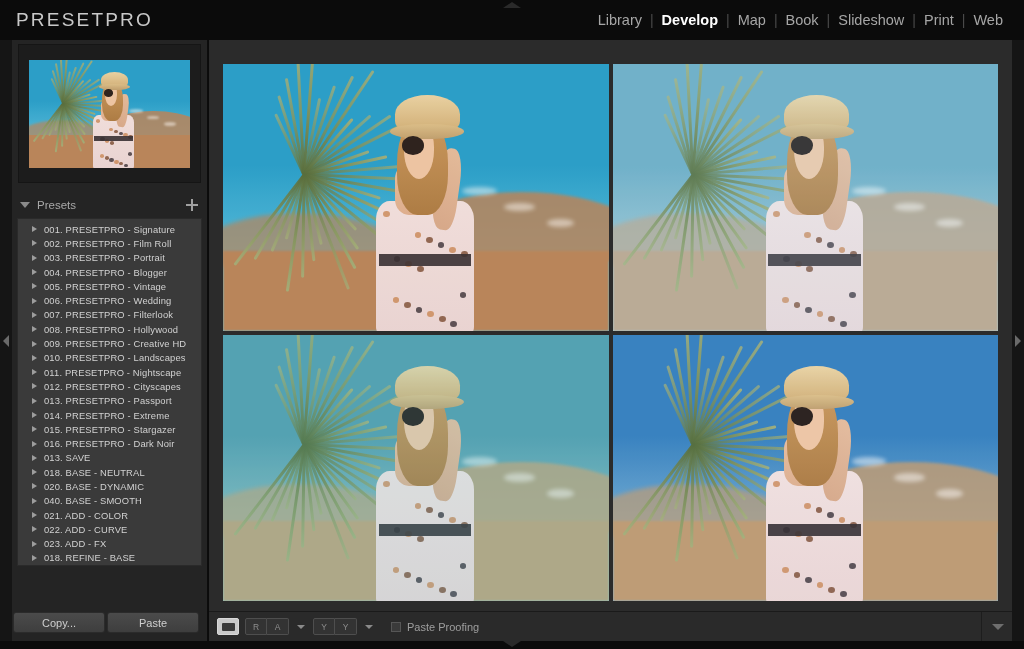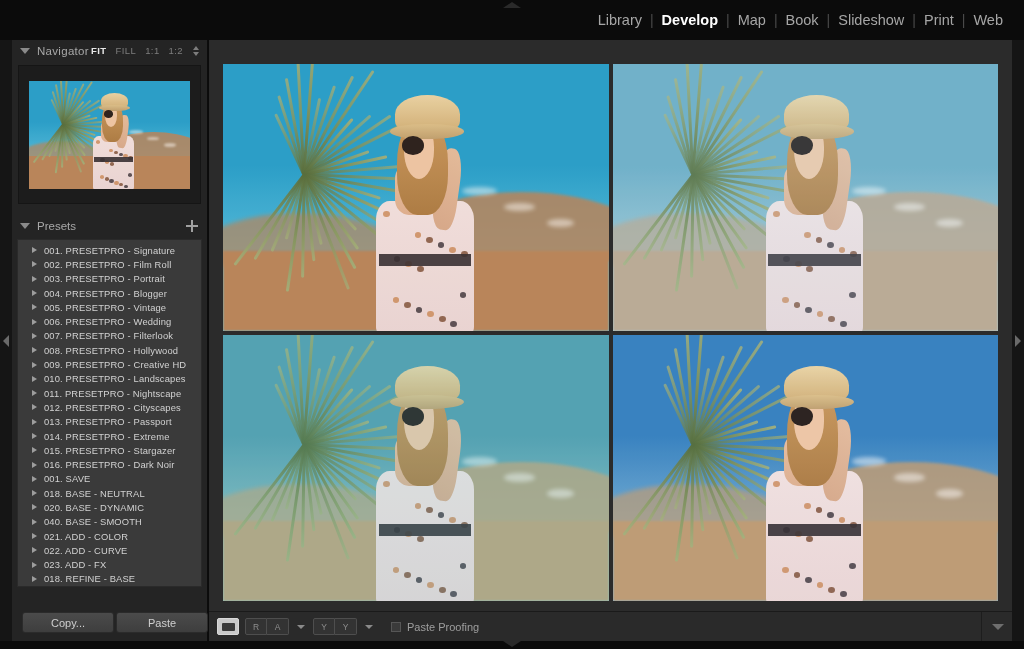--- a/index.html
+++ b/index.html
@@ -207,21 +207,21 @@
     width: 0; height: 0;
     border-top: 3.5px solid transparent;
     border-bottom: 3.5px solid transparent;
     border-left: 5px solid #9d9d9d;
     margin-right: 7px;
     flex: 0 0 auto;
   }
 
   
   .cp-row {
-    position: absolute; left: 10px; bottom: 8px;
+    position: absolute; left: 1px; bottom: 8px;
     width: 186px;
     display: flex; gap: 2px;
   }
   .cp-btn {
     flex: 1;
     height: 21px;
     background: linear-gradient(#4b4b4b, #3e3e3e);
     border: 1px solid #2b2b2b;
     border-radius: 3px;
     color: #cfcfcf;
@@ -333,20 +333,21 @@
     border-top: 6px solid #6e6e6e;
     cursor: pointer;
   }
 </style>
 </head>
 <body>
 
 <div id="app">
 
   <div class="topbar">
+    <div class="brand">PRESETPRO</div>
     <div class="modules">
         <span class="mod">Library</span>
         <span class="sep">|</span>
         <span class="mod active">Develop</span>
         <span class="sep">|</span>
         <span class="mod">Map</span>
         <span class="sep">|</span>
         <span class="mod">Book</span>
         <span class="sep">|</span>
         <span class="mod">Slideshow</span>
@@ -362,34 +363,20 @@
   <div class="edge-left">
     <div class="tri"></div>
   </div>
 
   <div class="edge-right">
     <div class="tri"></div>
   </div>
 
   <div class="leftpanel">
 
-    <div class="panel-head">
-      <div class="disclose"></div>
-      <div class="title">Navigator</div>
-      <div class="zoomlevels">
-          <span class="zl active">FIT</span>
-          <span class="zl">FILL</span>
-          <span class="zl">1:1</span>
-          <span class="zl">1:2</span>
-          <span class="stepper">
-            <i class="up"></i>
-            <i class="dn"></i>
-          </span>
-        </div>
-    </div>
 
     <div class="navbox">
       <div class="navthumb" id="navthumb">
           <div class="photo">
             <div class="sky" style="background: linear-gradient(rgb(31, 159, 208) 0%, rgb(31, 159, 208) 38%, rgb(84, 194, 228) 78%, rgb(84, 194, 228) 100%);"></div>
             <div class="hill" style="left: 40%; bottom: 26%; width: 75%; height: 26%; background: rgb(181, 132, 92); opacity: 0.85; filter: blur(0.72px);"></div>
             <div class="hill" style="left: -10%; bottom: 24%; width: 60%; height: 20%; background: rgb(181, 132, 92); opacity: 0.7; filter: blur(0.9px);"></div>
             <div class="ground" style="background: linear-gradient(rgb(181, 132, 92), rgb(181, 132, 92)); filter: blur(0.54px); height: 30%;"></div>
             <div style="position: absolute; border-radius: 50%; background: rgba(255, 255, 255, 0.5); filter: blur(0.9px); left: 62%; top: 46%; width: 9%; height: 3.2%;"></div>
             <div style="position: absolute; border-radius: 50%; background: rgba(255, 255, 255, 0.5); filter: blur(0.9px); left: 73%; top: 52%; width: 8%; height: 3.2%;"></div>
@@ -528,21 +515,21 @@
         <div class="preset-row">
           <span class="caret"></span>
           <span>015. PRESETPRO - Stargazer</span>
         </div>
         <div class="preset-row">
           <span class="caret"></span>
           <span>016. PRESETPRO - Dark Noir</span>
         </div>
         <div class="preset-row">
           <span class="caret"></span>
-          <span>001. SAVE</span>
+          <span>013. SAVE</span>
         </div>
         <div class="preset-row">
           <span class="caret"></span>
           <span>018. BASE - NEUTRAL</span>
         </div>
         <div class="preset-row">
           <span class="caret"></span>
           <span>020. BASE - DYNAMIC</span>
         </div>
         <div class="preset-row">

